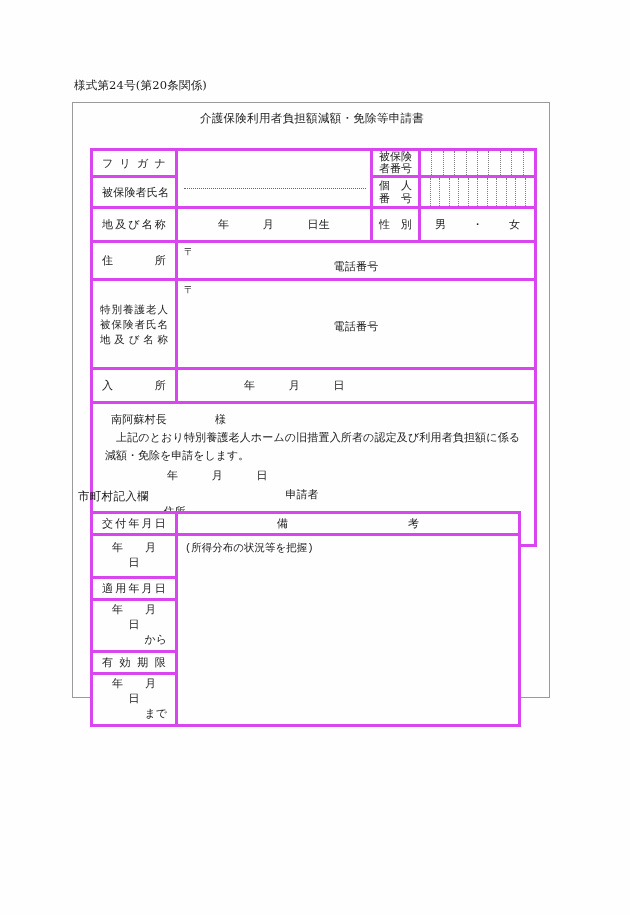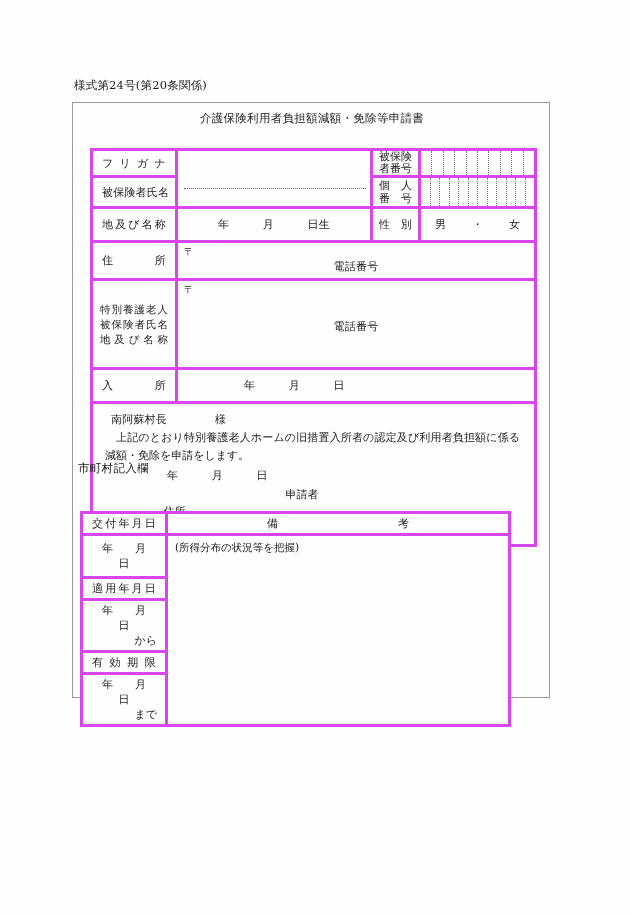--- a/index.html
+++ b/index.html
@@ -76,23 +76,24 @@
     padding: 0;
     vertical-align: middle;
     background: #fefefe;
   }
   #main-table {
     left: 90px;
     top: 148px;
     width: 444px;
   }
   #lower-table {
-    left: 80px;
+    left: 90px;
     top: 511px;
     width: 428px;
+    font-family: Liberation Mono, monospace;
   }
 
   
   .lbl {
     text-align: justify;
     text-align-last: justify;
     padding: 0 9px !important;
     font-size: 11px;
     letter-spacing: 0.2px;
     white-space: nowrap;
@@ -212,21 +213,21 @@
     text-align: center;
     position: relative;
     top: 1px;
   }
   .app-tel { margin-left: 92px; }
 
   
   .muni-head {
     position: absolute;
     left: 78px;
-    top: 461px;
+    top: 489px;
     font-size: 11.5px;
     letter-spacing: 0.3px;
   }
 
   .remarks-head {
     display: flex;
     justify-content: center;
     gap: 120px;
     font-size: 11px;
   }

